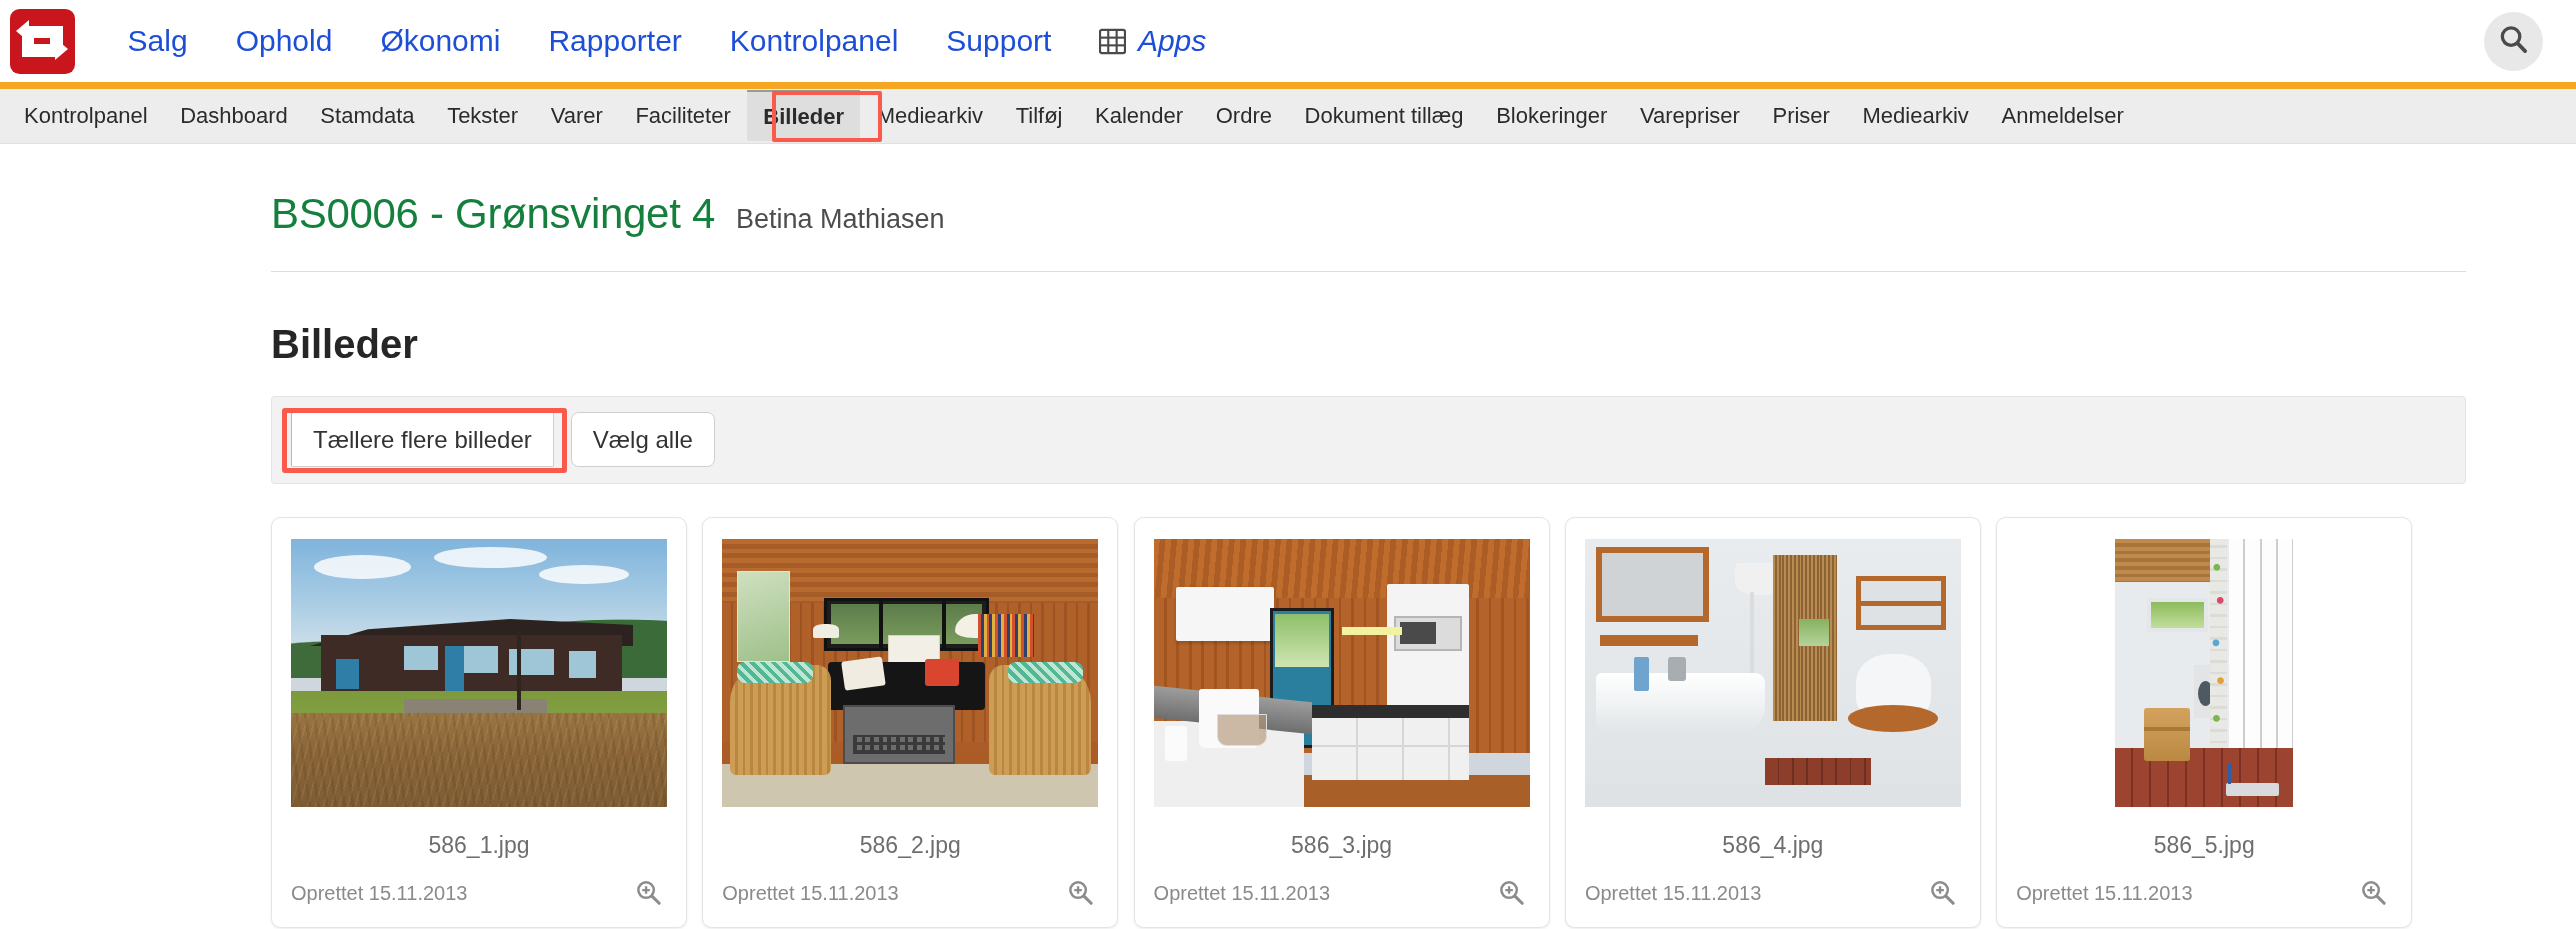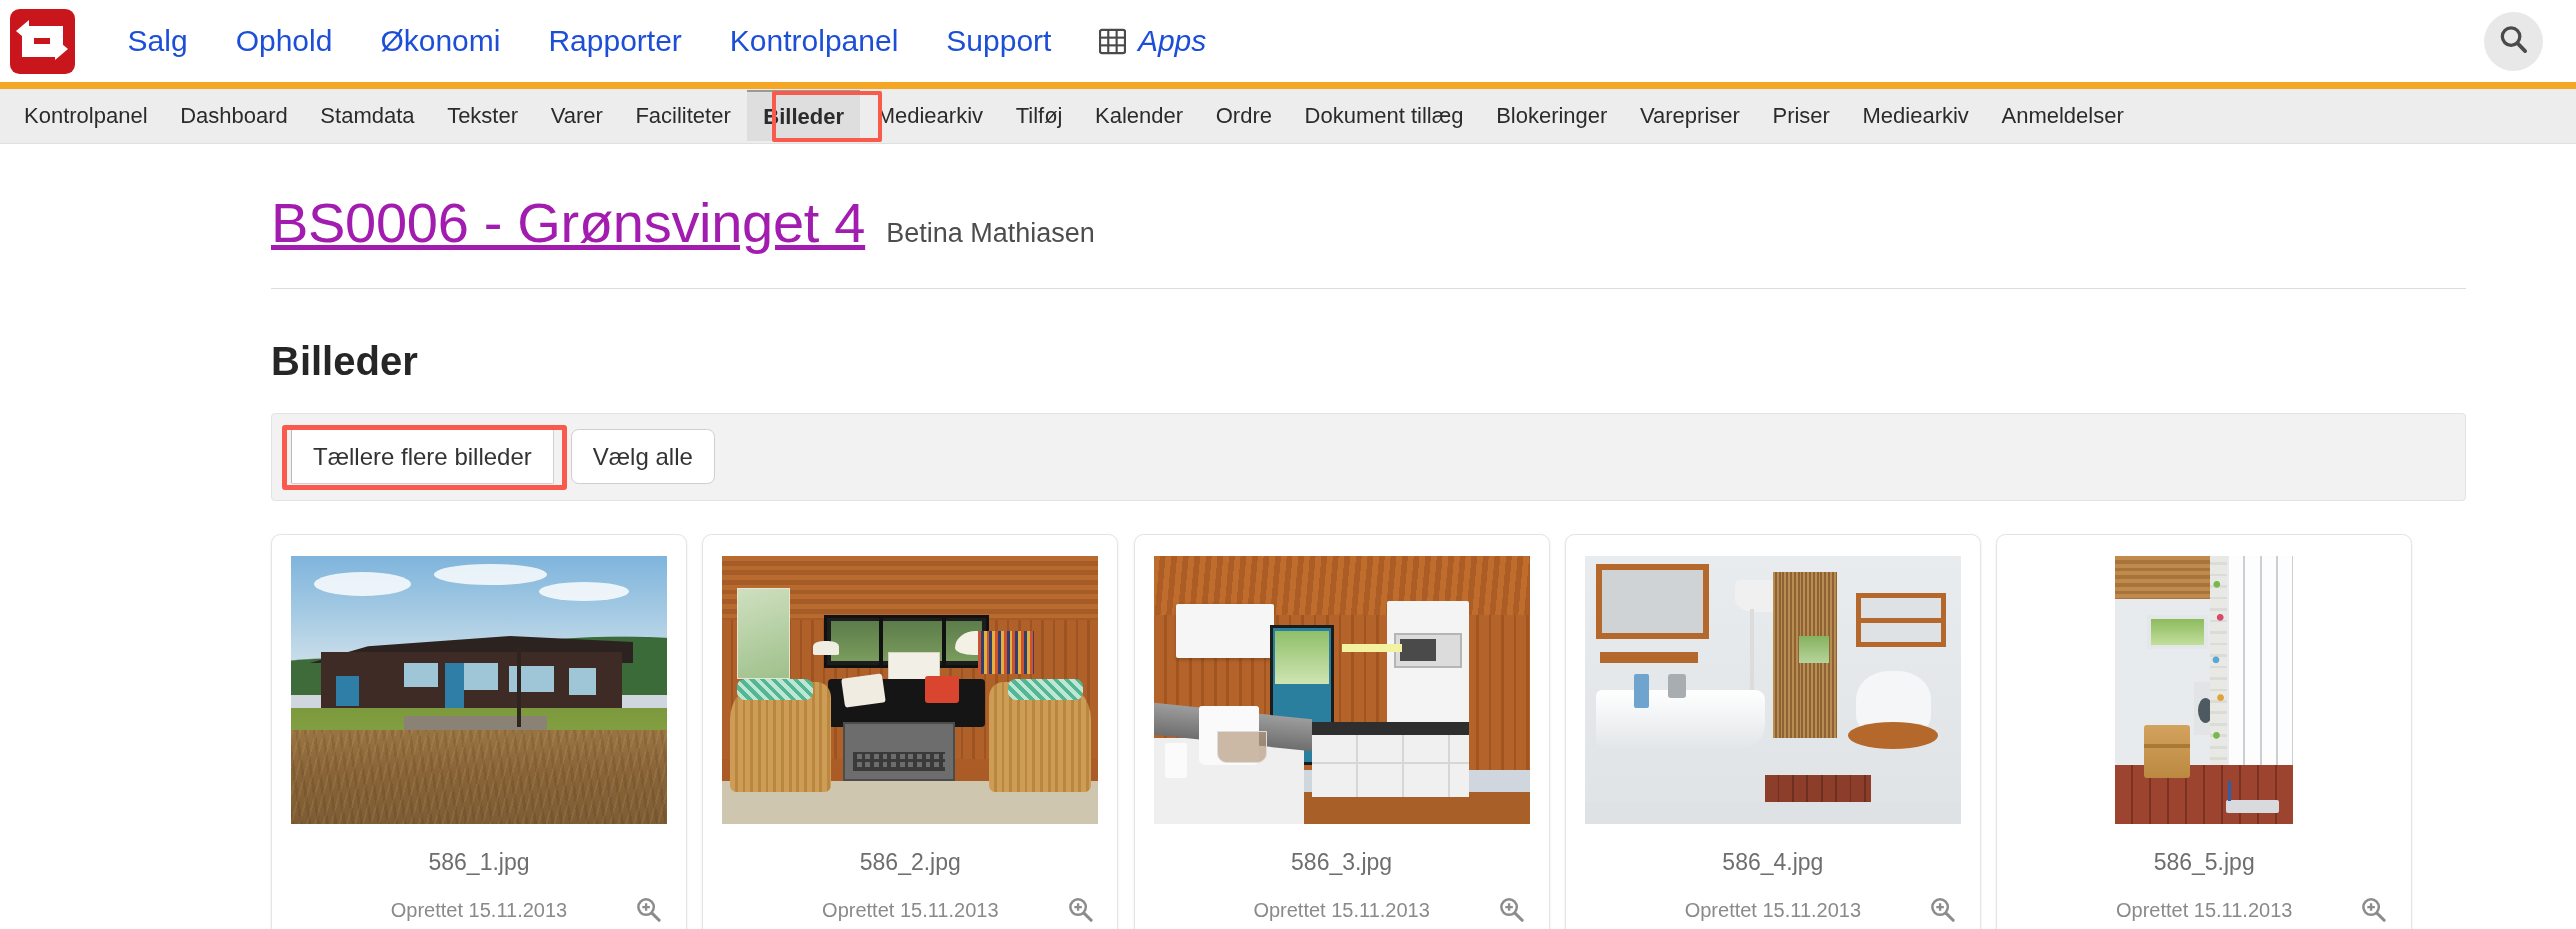--- a/index.html
+++ b/index.html
@@ -188,25 +188,24 @@
 
   .page-title-row {
     display: flex;
     align-items: baseline;
     gap: 21px;
     padding-top: 46px;
     padding-bottom: 33px;
     border-bottom: 1px solid #dddddd;
   }
   .page-title {
-    font-size: 56px;
-    color: #a21caf;
+    font-size: 42px;
+    color: #15803d;
     font-weight: normal;
     letter-spacing: -0.3px;
-    text-decoration: underline;
   }
   .page-subtitle {
     font-size: 27px;
     color: #4d4d4d;
   }
 
   .section-title {
     font-size: 40px;
     font-weight: bold;
     color: #262626;
@@ -289,21 +288,20 @@
   .card-name {
     font-size: 23px;
     color: #6e6e6e;
     margin-top: 25px;
     text-align: center;
   }
   .card-footer {
     width: 100%;
     display: flex;
     align-items: center;
-    justify-content: center;
     position: relative;
     margin-top: 13.4px;
     height: 42px;
   }
   .card-date {
     font-size: 20px;
     color: #8a8a8a;
   }
   .zoom-icon {
     position: absolute;

